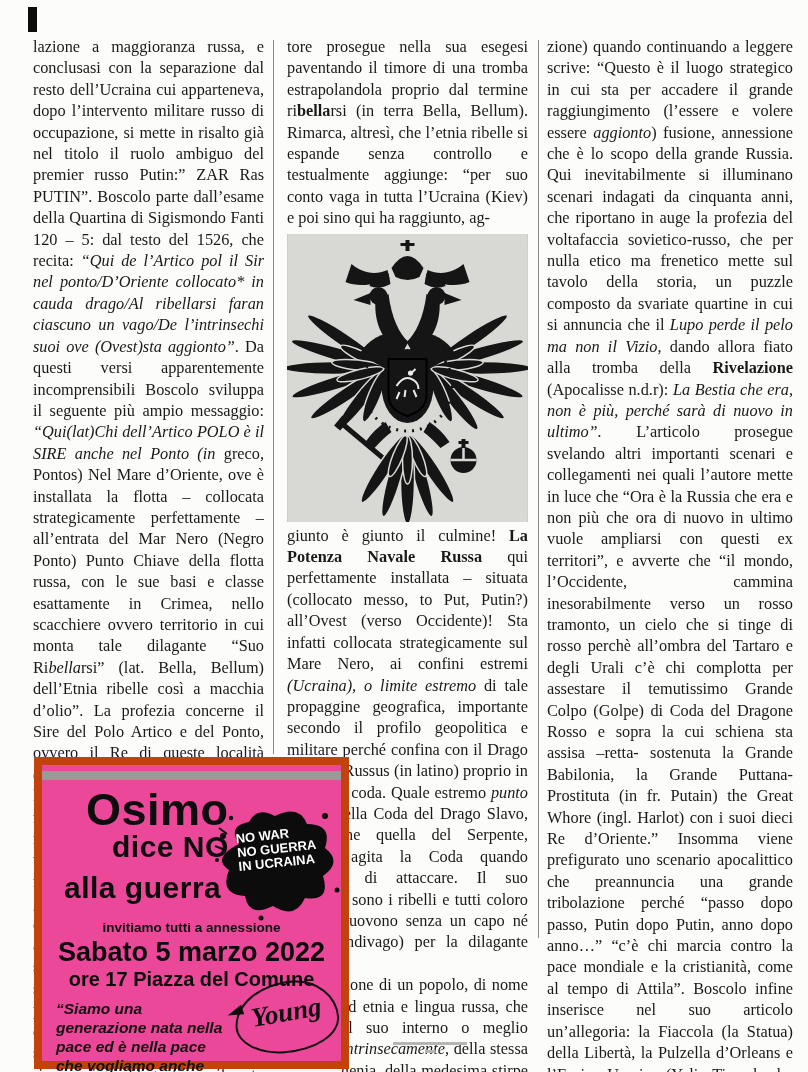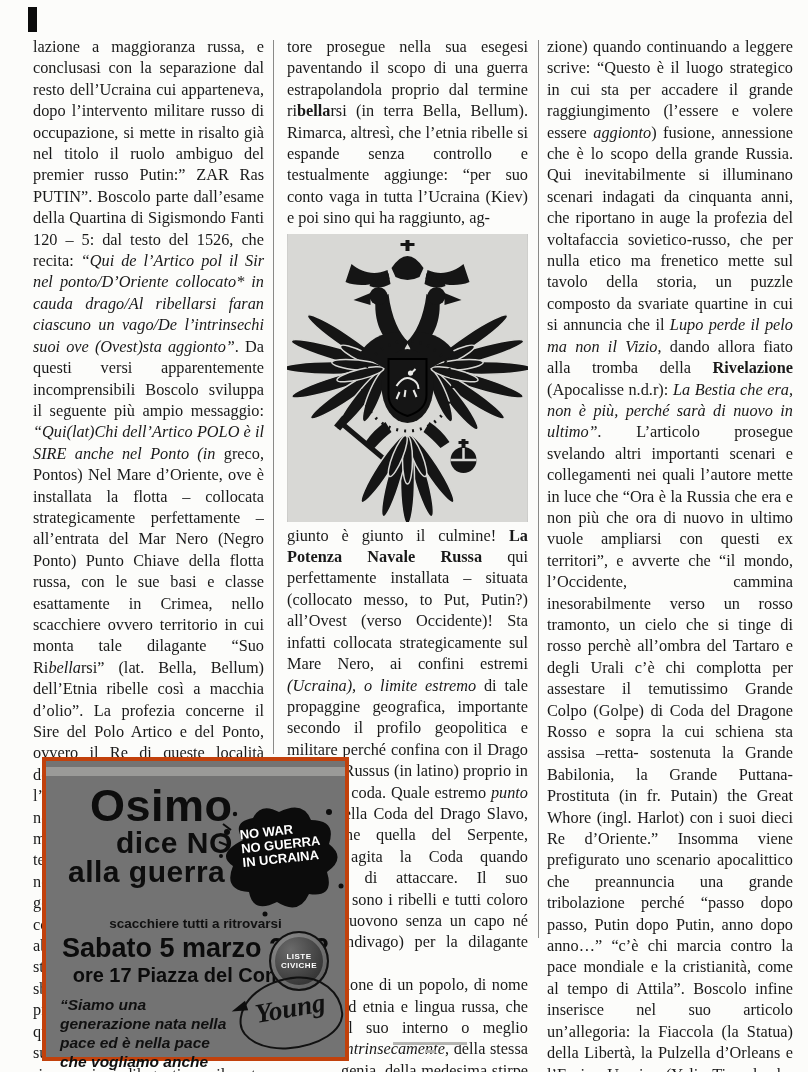--- a/index.html
+++ b/index.html
@@ -16,28 +16,28 @@
   .vrule{position:absolute;width:1px;background:#8a8a88;}
   #rule1{left:273px;top:40px;height:714px;}
   #rule2{left:538px;top:40px;height:898px;}
   #margin-tick{position:absolute;left:28px;top:7px;width:9px;height:25px;background:#0c0c0c;}
   
   #eagle-fig{width:241px;height:288px;margin:5px 0 3px 0;background:#d8d8d5;
              box-shadow:inset 0 0 14px rgba(0,0,0,.18);}
   #eagle-fig svg{display:block;width:100%;height:100%;}
   #col2-bottom{margin-left:54px;}
   
-  #ad-box{position:absolute;left:42px;top:757px;width:299px;height:296px;background:#737373;
-          border:4px solid #c2410c;z-index:5;font-family:"Liberation Sans",sans-serif;}
+  #ad-box{position:absolute;left:34px;top:757px;width:299px;height:296px;background:#ec4899;
+          border:8px solid #c2410c;z-index:5;font-family:"Liberation Sans",sans-serif;}
   #ad-strip{height:9px;background:#9a9a98;margin-top:6px;}
   #ad-head{position:relative;height:120px;}
   .ad-title{font-weight:700;color:#0d0d0d;letter-spacing:.5px;}
   #ad-t1{font-size:45px;line-height:44px;margin:8px 0 0 44px;}
   #ad-t2{font-size:30px;line-height:29px;margin-left:70px;}
-  #ad-t3{font-size:30px;line-height:30px;margin-left:22px;}
+  #ad-t3{font-size:30px;line-height:30px;margin-left:22px;margin-top:12px;}
   #ad-blot{position:absolute;right:-4px;top:14px;width:136px;height:122px;}
   #ad-blot svg{position:absolute;inset:0;}
   #blot-text{position:absolute;left:28px;top:26px;transform:rotate(-6deg);color:#fff;
              font-weight:700;line-height:14px;font-size:13px;white-space:nowrap;}
   #blot-text div{text-shadow:0 0 1px #000;}
   #ad-invite{text-align:center;font-size:13.5px;font-weight:700;margin-top:12px;color:#111;}
   #ad-date{text-align:center;font-size:27px;font-weight:700;margin-top:2px;color:#0b0b0b;}
   #ad-place{text-align:center;font-size:20px;font-weight:700;color:#0b0b0b;}
   #ad-quote{width:168px;font-size:15.5px;line-height:19px;font-weight:700;font-style:italic;
             margin:8px 0 0 14px;color:#101010;}
@@ -63,21 +63,21 @@
 
 <div id="page">
 
   <div id="margin-tick"></div>
   <div id="rule1" class="vrule"></div>
   <div id="rule2" class="vrule"></div>
 
   <div id="col1" class="col body-text"><span>lazione a maggioranza russa, e conclusasi con la separazione dal resto dell’Ucraina cui apparteneva, dopo l’intervento militare russo di occupazione, si mette in risalto già nel titolo il ruolo ambiguo del premier russo Putin:” ZAR Ras PUTIN”. Boscolo parte dall’esame della Quartina di Sigismondo Fanti 120 – 5: dal testo del 1526, che recita: </span><span class="bi">“Qui de l’Artico pol il Sir nel ponto/D’Oriente collocato* in cauda drago/Al ribellarsi faran ciascuno un vago/De l’intrinsechi suoi ove (Ovest)sta aggionto”</span><span>. Da questi versi apparentemente incomprensibili Boscolo sviluppa il seguente più ampio messaggio: </span><span class="bi">“Qui(lat)Chi dell’Artico POLO è il SIRE anche nel Ponto (in </span><span class="i">greco, Pontos) Nel Mare d’Oriente, ove è installata la flotta – collocata strategicamente perfettamente – all’entrata del Mar Nero (Negro Ponto) Punto Chiave della flotta russa, con le sue basi e classe esattamente in Crimea, nello scacchiere ovvero territorio in cui monta tale dilagante “Suo Ri</span><span class="bi">bella</span><span class="i">rsi” (lat. Bella, Bellum) dell’Etnia ribelle così a macchia d’olio”</span><span>. La profezia concerne il Sire del Polo Artico e del Ponto, ovvero il Re di queste località denominato in termini slavi con l’appellativo di Zar (ed in effetti nei confronti di Putin la stampa e i media, hanno usato spesso questo termine) e di un popolo collocato nel Mare di Oriente, geograficamente conosciuto anche come Ponto, o Crimea (un tempo abitata dai Cimmeri) località strategica perché permette lo sbocco nel Mediterraneo. La profezia parla anche del popolo di questa terra, di questa etnia, e del suo ribellarsi al potere centrale con ripercussioni dilaganti per il resto della popolazione. L’au-</span></div>
 
   <div id="col2" class="col">
-    <div class="body-text"><span>tore prosegue nella sua esegesi paventando il scopo di una guerra estrapolandola proprio dal termine ri</span><span class="b">bella</span><span>rsi (in terra Bella, Bellum). Rimarca, altresì, che l’etnia ribelle si espande senza controllo e testualmente aggiunge: “per suo conto vaga in tutta l’Ucraina (Kiev) e poi sino qui ha raggiunto, ag-</span></div>
+    <div class="body-text"><span>tore prosegue nella sua esegesi paventando il timore di una tromba estrapolandola proprio dal termine ri</span><span class="b">bella</span><span>rsi (in terra Bella, Bellum). Rimarca, altresì, che l’etnia ribelle si espande senza controllo e testualmente aggiunge: “per suo conto vaga in tutta l’Ucraina (Kiev) e poi sino qui ha raggiunto, ag-</span></div>
 
     <figure id="eagle-fig" style="margin:5px 0 3px 0">
       <svg viewBox="0 0 240 288">
         <rect width="240" height="288" fill="#d8d8d5"></rect>
         <g fill="#151515">
 
           <path d="M104 34 Q120 10 136 34 L132 43 Q120 49 108 43 Z"></path>
           <rect x="118" y="6" width="4" height="11"></rect>
             <rect x="113" y="9" width="14" height="3"></rect>
 
@@ -186,29 +186,25 @@
             <circle cx="8" cy="58" r="2" fill="#0c0c0c"></circle>
           <path d="M6 44 l10 4 M10 26 l8 6" stroke="#0c0c0c" stroke-width="2"></path>
         </svg>
         <div id="blot-text">
           <div>NO WAR</div>
           <div>NO GUERRA</div>
           <div>IN UCRAINA</div>
         </div>
       </div>
     </div>
-    <div id="ad-invite">scacchiere tutti a ritrovarsi</div>
+    <div id="ad-invite">invitiamo tutti a annessione</div>
     <div id="ad-date">Sabato 5 marzo 2022</div>
     <div id="ad-place">ore 17 Piazza del Comune</div>
     <div id="ad-quote">“Siamo una generazione nata nella pace ed è nella pace che vogliamo anche invecchiare”</div>
 
-    <div id="ad-badge">
-      <span>LISTE</span>
-      <span>CIVICHE</span>
-    </div>
     <div id="young-wrap">
       <div id="young-cloud"></div>
       <div id="young-plane"></div>
       <div id="young-text">Young</div>
     </div>
   </div>
 
   <div id="footer-imprint">
     <div class="l1"></div>
     <div class="l2"></div>

